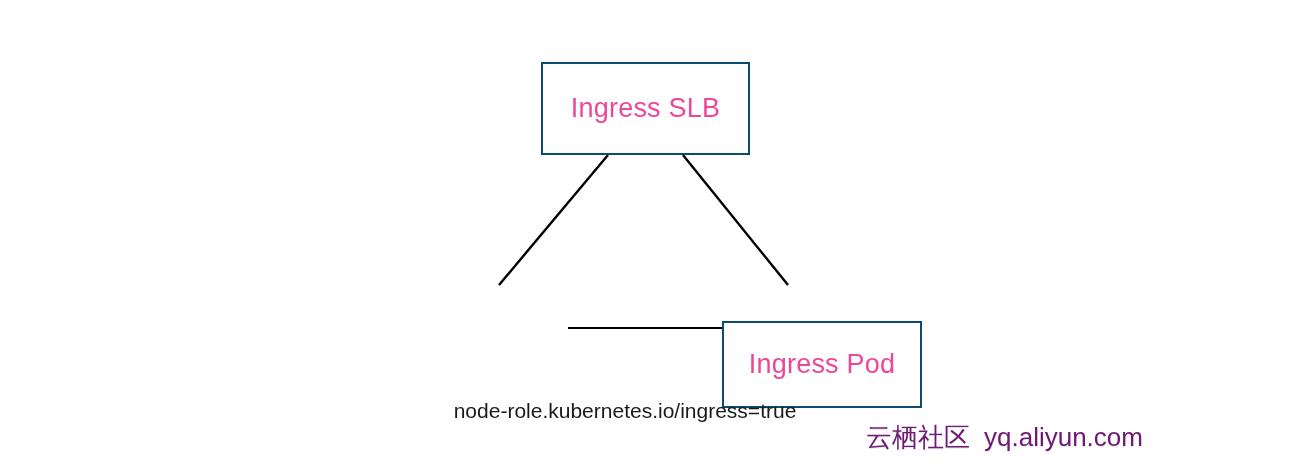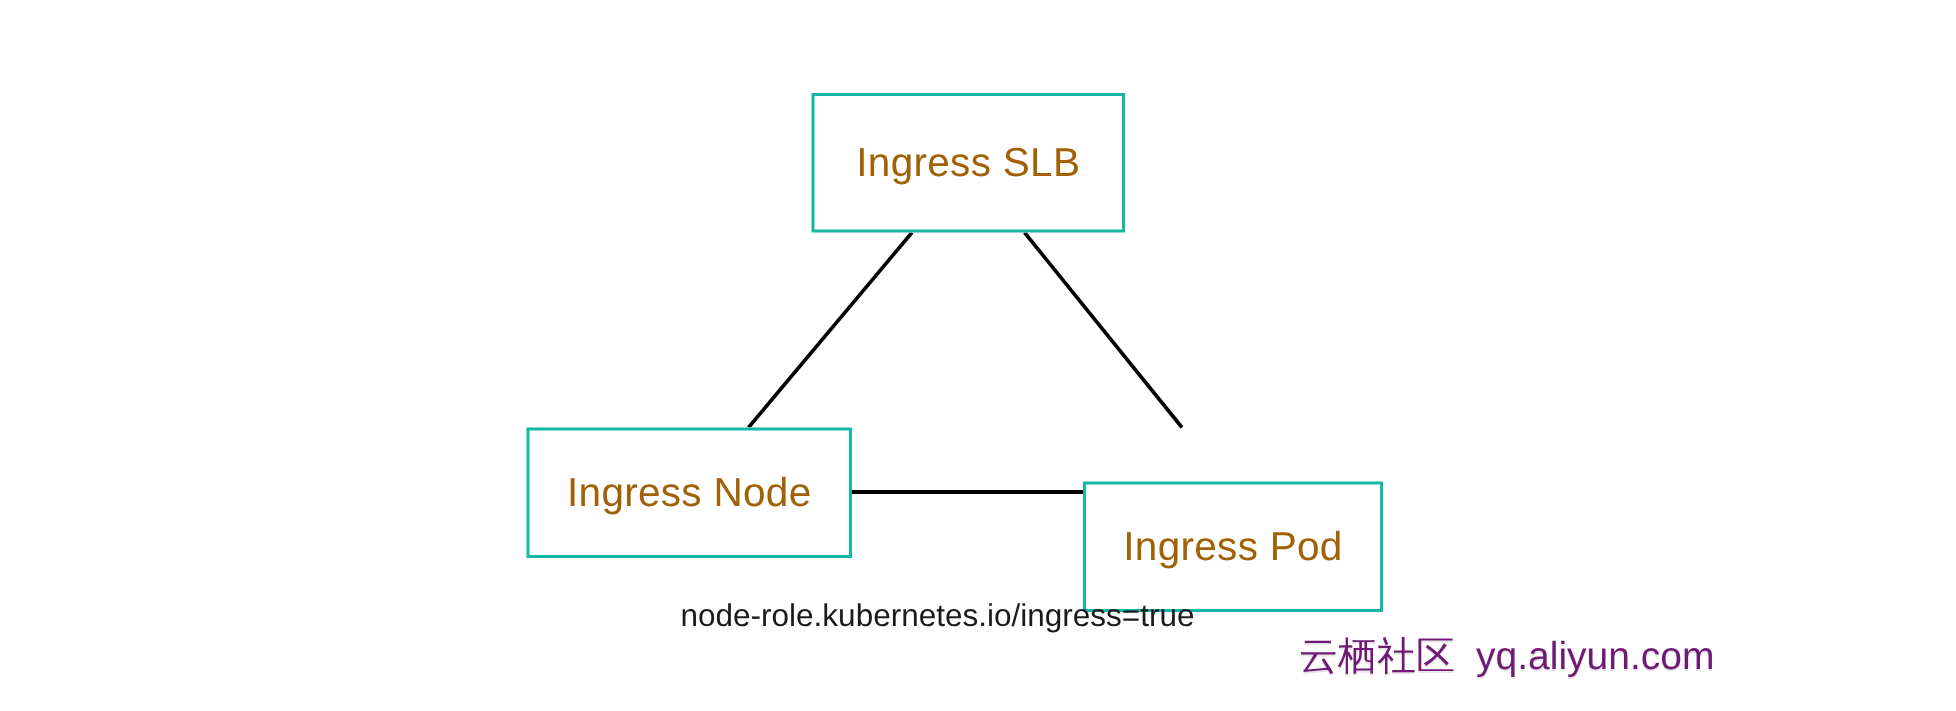--- a/index.html
+++ b/index.html
@@ -22,26 +22,26 @@
   .edge-layer {
     position: absolute;
     left: 0;
     top: 0;
     width: 1304px;
     height: 474px;
   }
   .node-box {
     position: absolute;
     box-sizing: border-box;
-    border: 2px solid #14b8a6;
+    border: 2px solid #0c4a6e;
     background: #ffffff;
     display: flex;
     align-items: center;
     justify-content: center;
-    color: #a16207;
+    color: #ec4899;
     font-size: 27px;
     line-height: 1;
     letter-spacing: 0.2px;
     white-space: nowrap;
   }
   #node-slb {
     left: 541px;
     top: 62px;
     width: 209px;
     height: 93px;
@@ -92,23 +92,20 @@
   <svg class="edge-layer" viewBox="0 0 1304 474" width="1304" height="474" aria-hidden="true">
     <line x1="608" y1="155" x2="499" y2="285" stroke="#000000" stroke-width="2.4" shape-rendering="geometricPrecision"></line>
     <line x1="683" y1="155" x2="788" y2="285" stroke="#000000" stroke-width="2.4" shape-rendering="geometricPrecision"></line>
     <line x1="568" y1="328" x2="722" y2="328" stroke="#000000" stroke-width="2.2" shape-rendering="crispEdges"></line>
   </svg>
 
   <div id="node-slb" class="node-box">
     <span>Ingress SLB</span>
   </div>
 
-  <div id="node-ingress-node" class="node-box">
-    <span>Ingress Node</span>
-  </div>
 
   <div id="node-ingress-pod" class="node-box">
     <span>Ingress Pod</span>
   </div>
 
   <div id="caption-label">node-role.kubernetes.io/ingress=true</div>
 
   <div id="watermark">
     <span class="wm-cn">云栖社区</span><span>yq.aliyun.com</span>
   </div>

